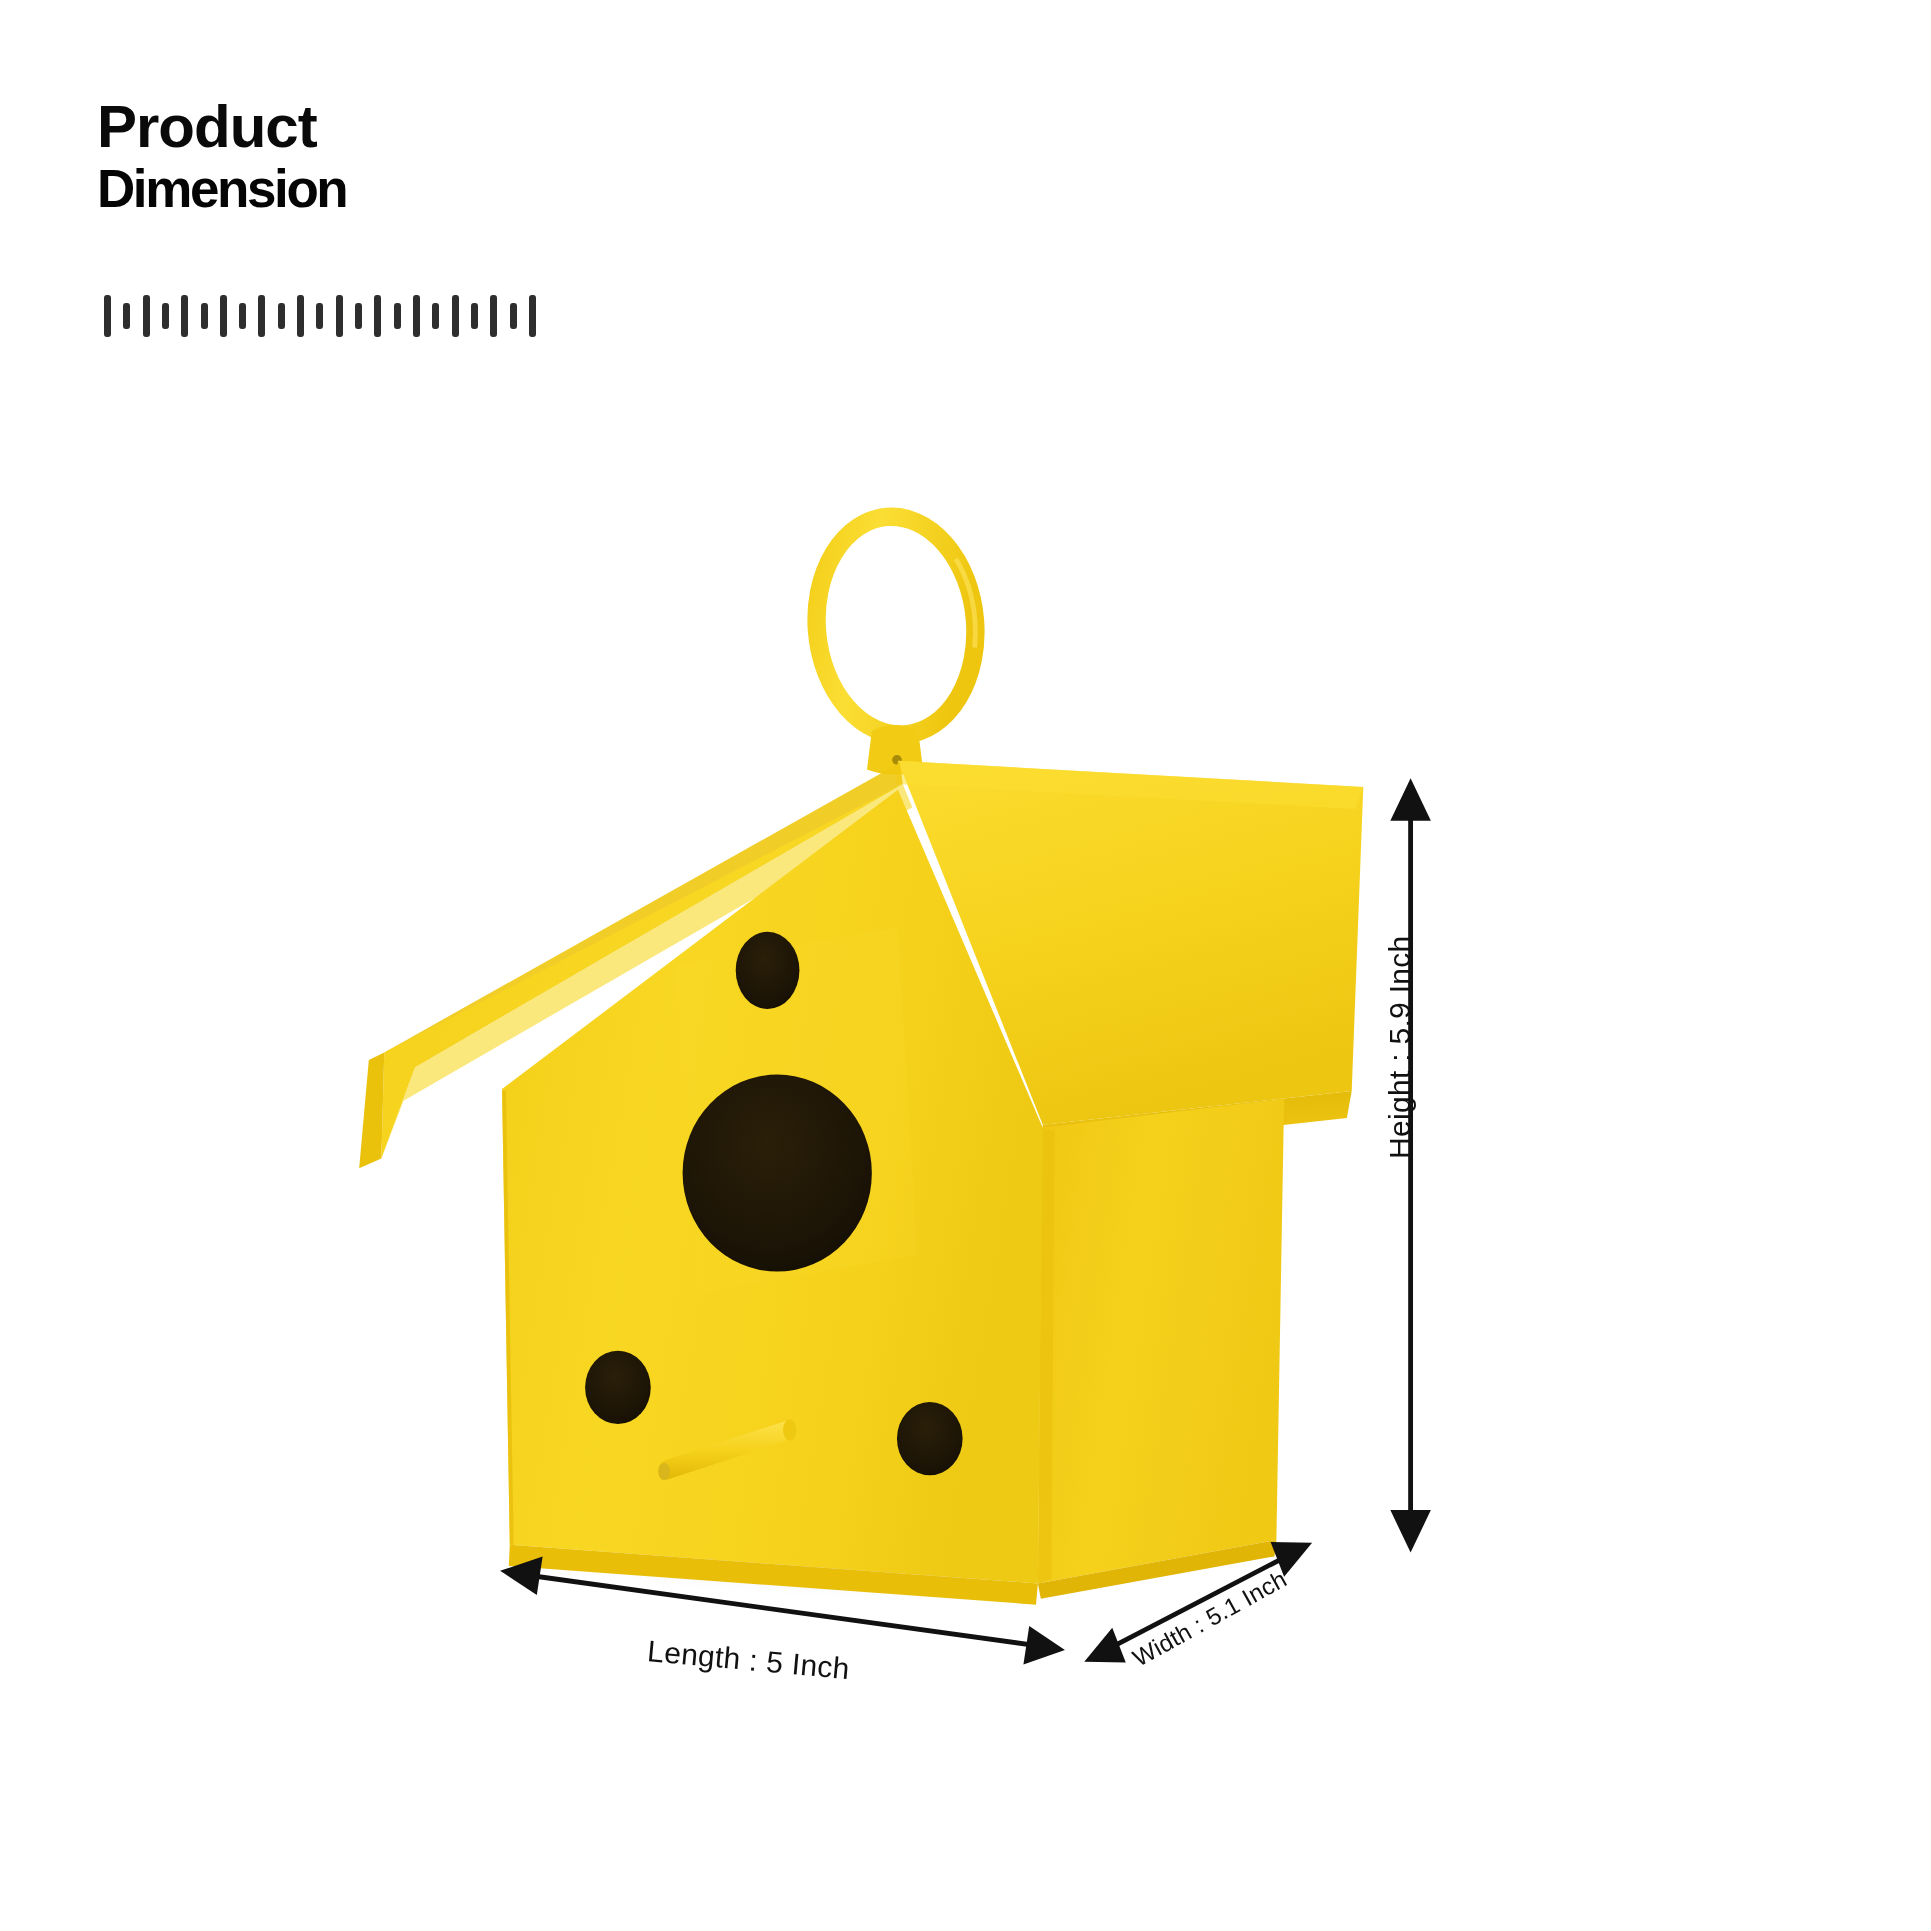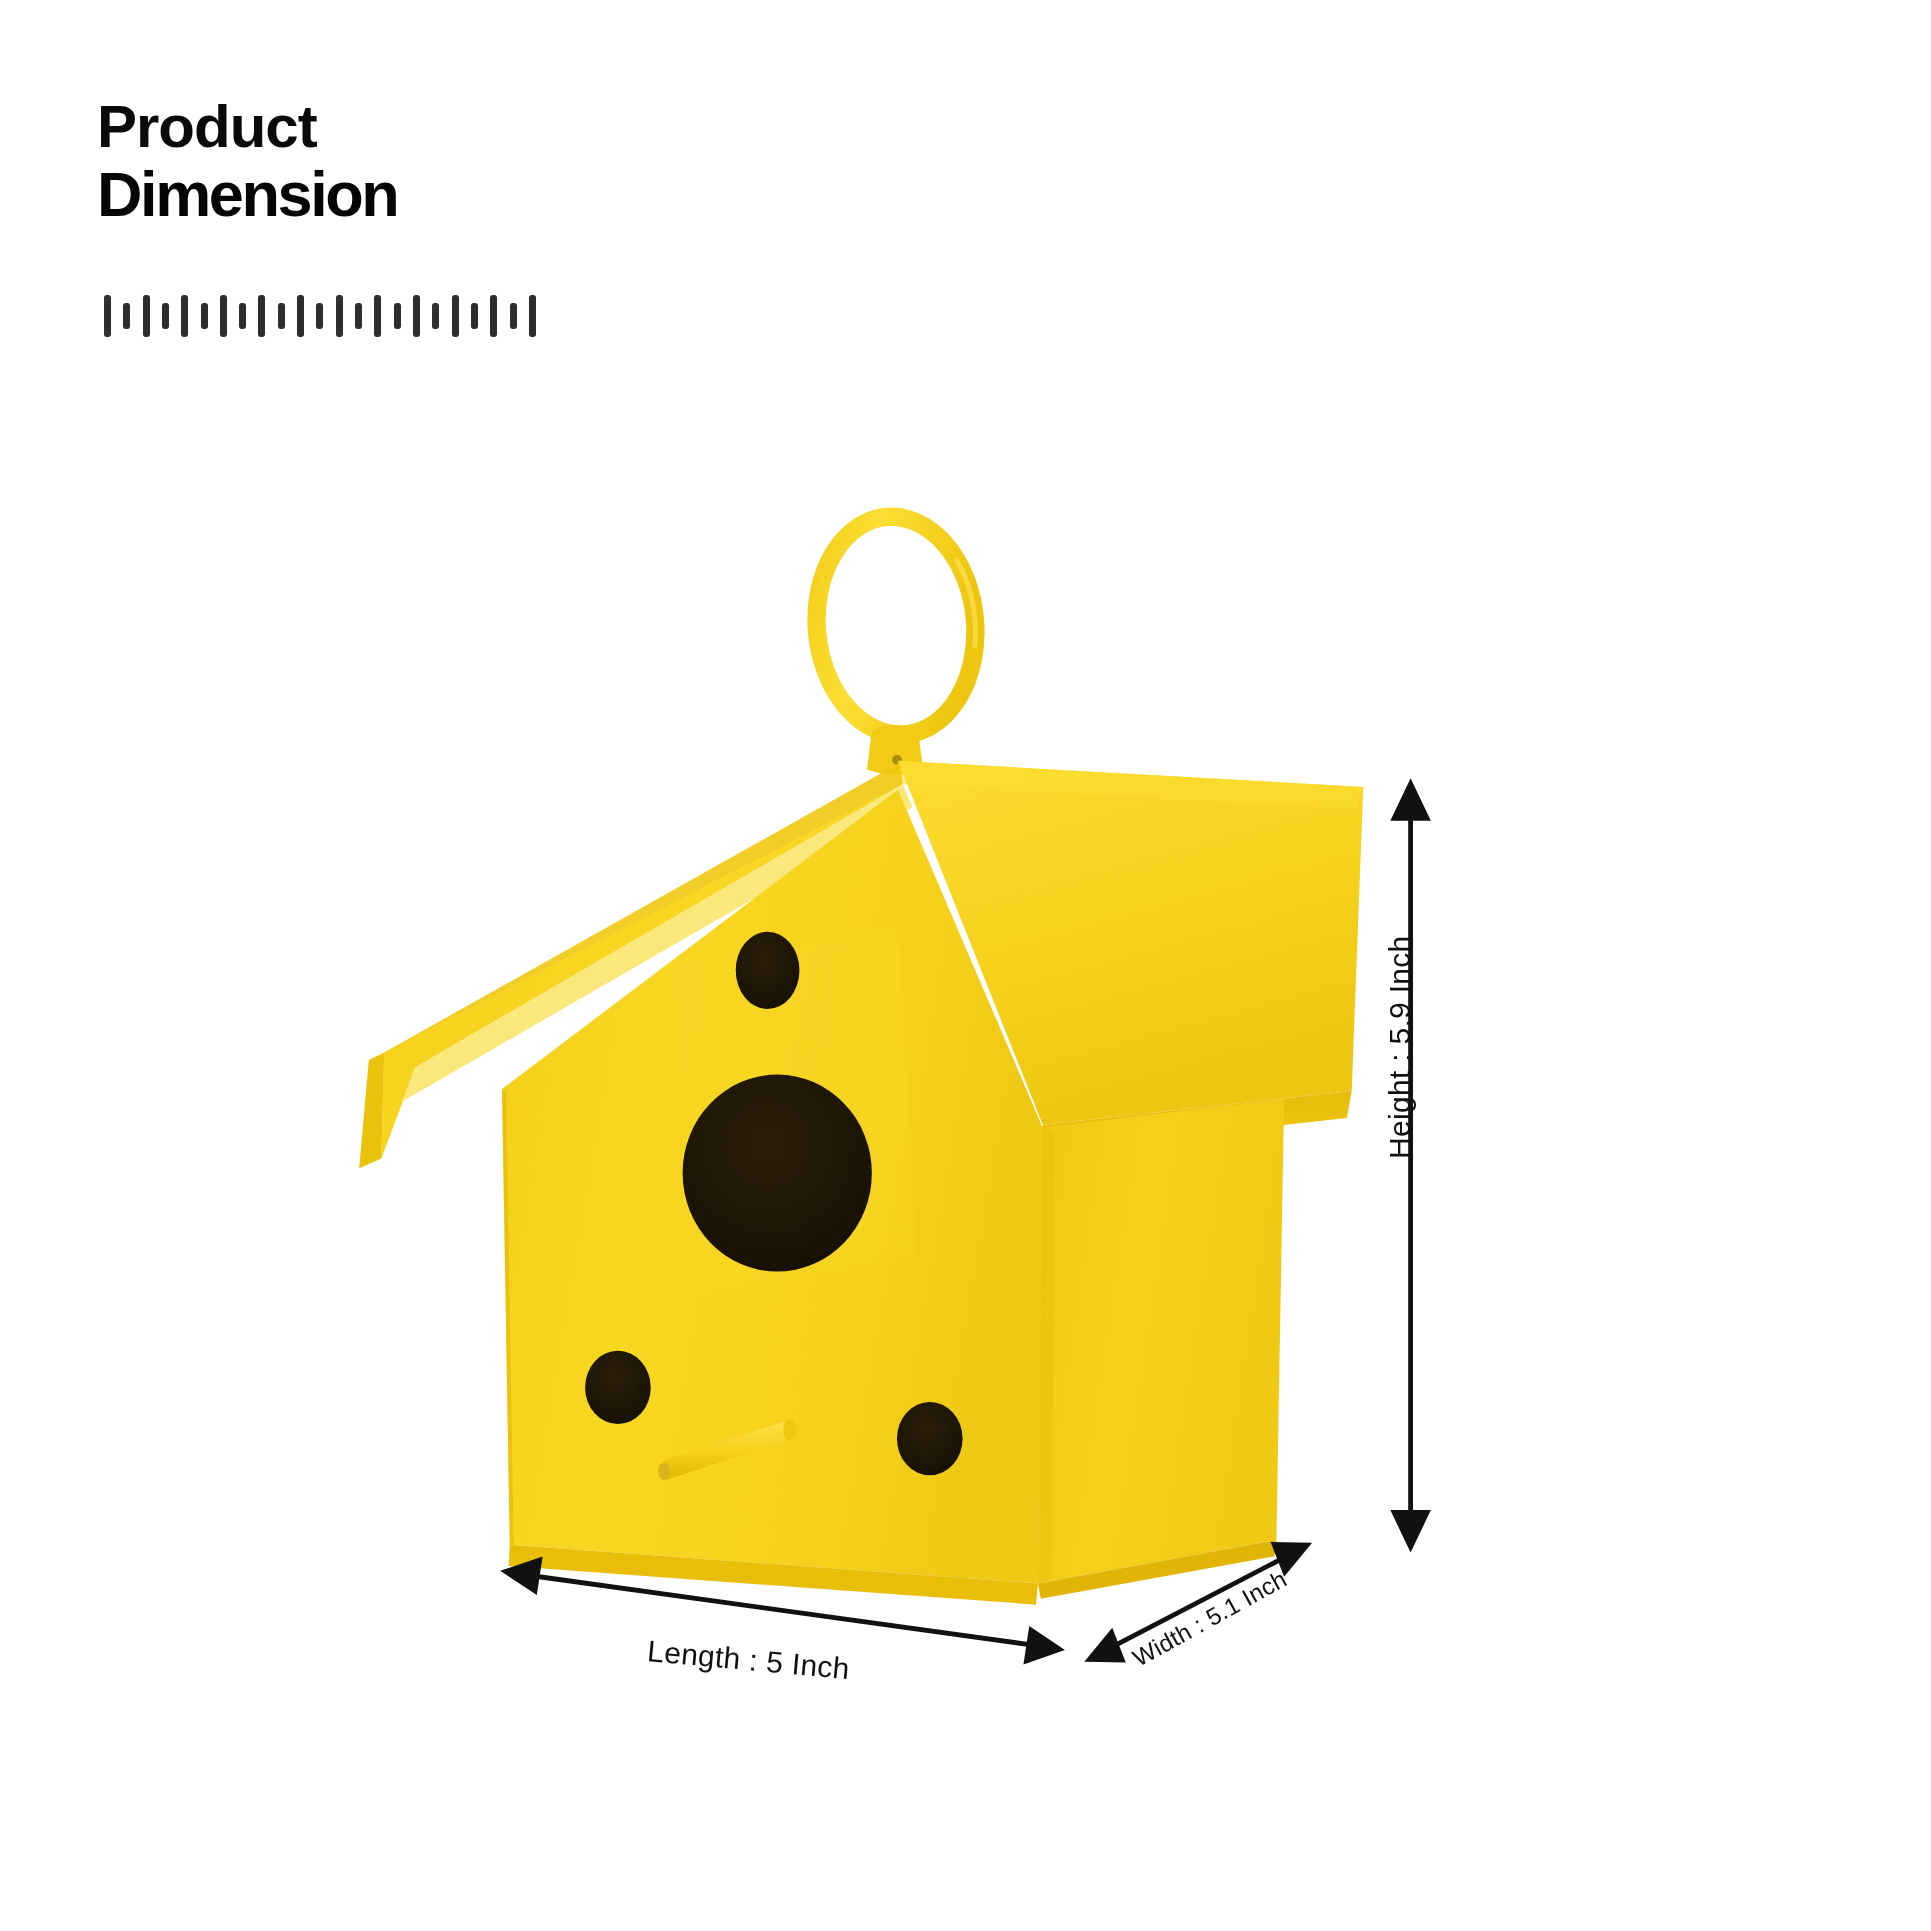--- a/index.html
+++ b/index.html
@@ -28,21 +28,21 @@
   }
   #title-line1 {
     font-size: 60px;
     font-weight: 700;
     color: #0a0a0a;
     letter-spacing: -1px;
     line-height: 1.0;
     margin: 0;
   }
   #title-line2 {
-    font-size: 63px;
+    font-size: 53px;
     font-weight: 800;
     color: #050505;
     letter-spacing: -2.4px;
     line-height: 1.05;
     margin: 3.9px 0 0 0;
   }
   #ruler-deco {
     position: absolute;
     left: 104px;
     top: 293px;

